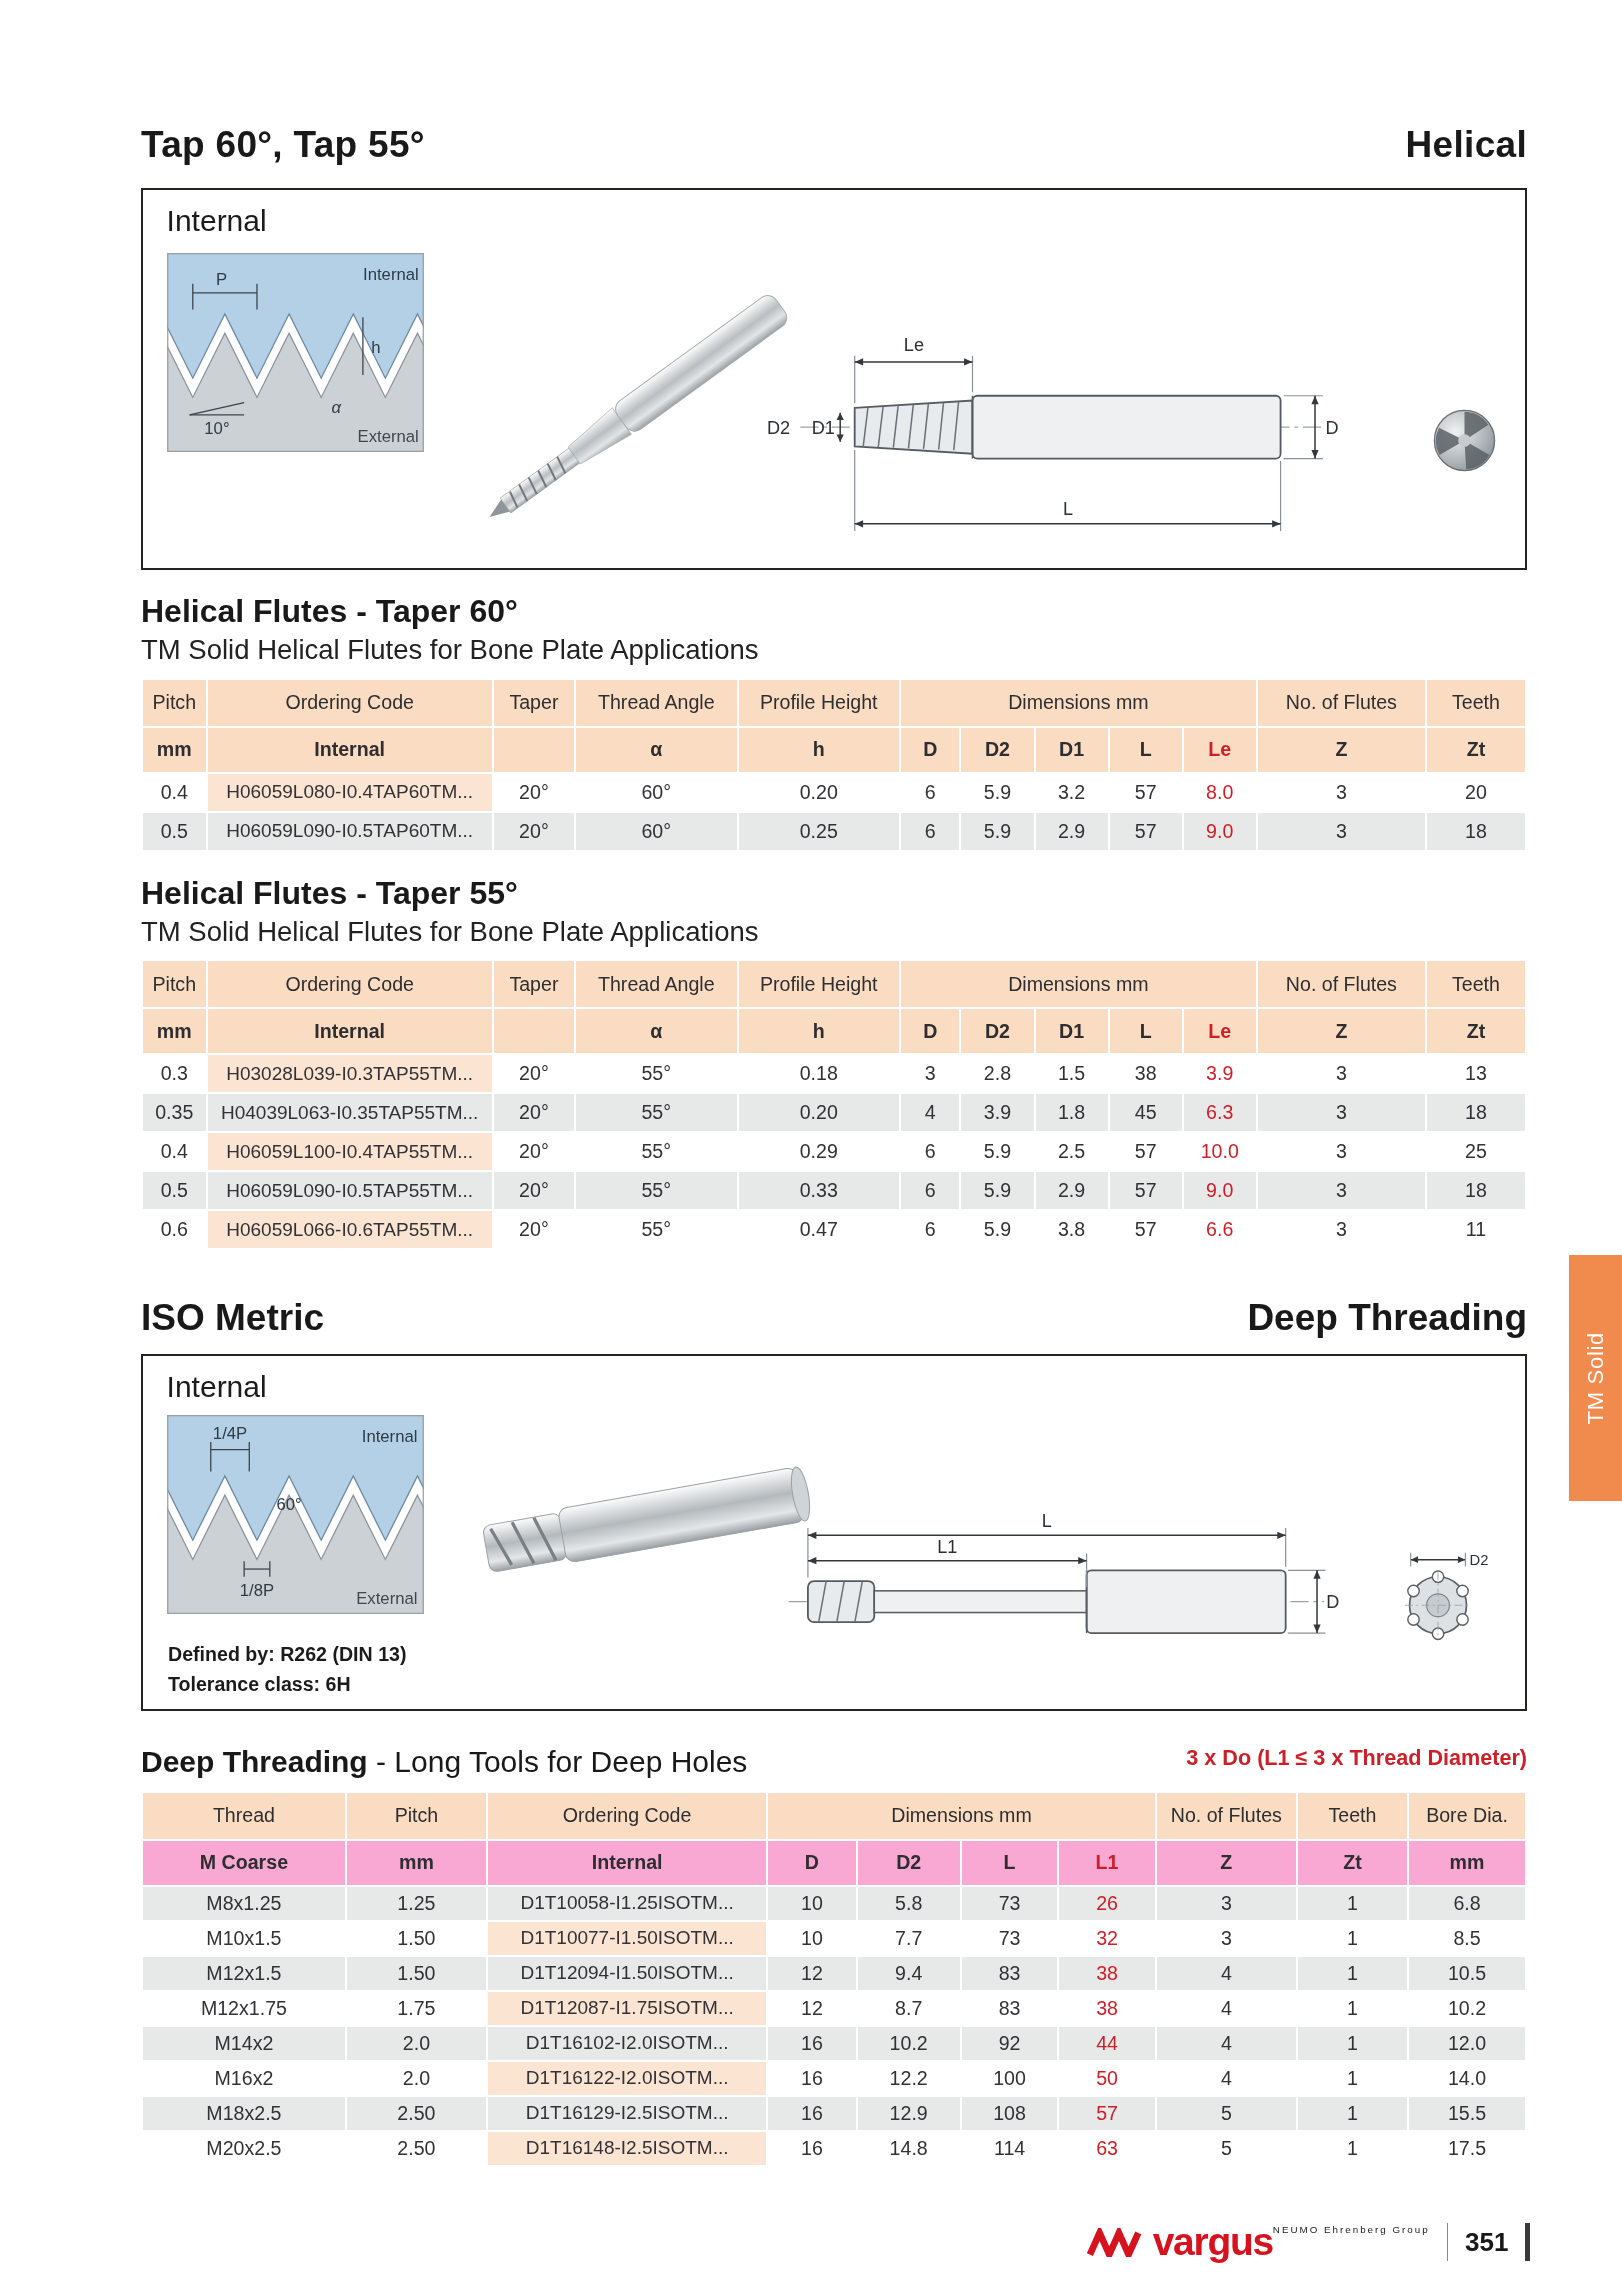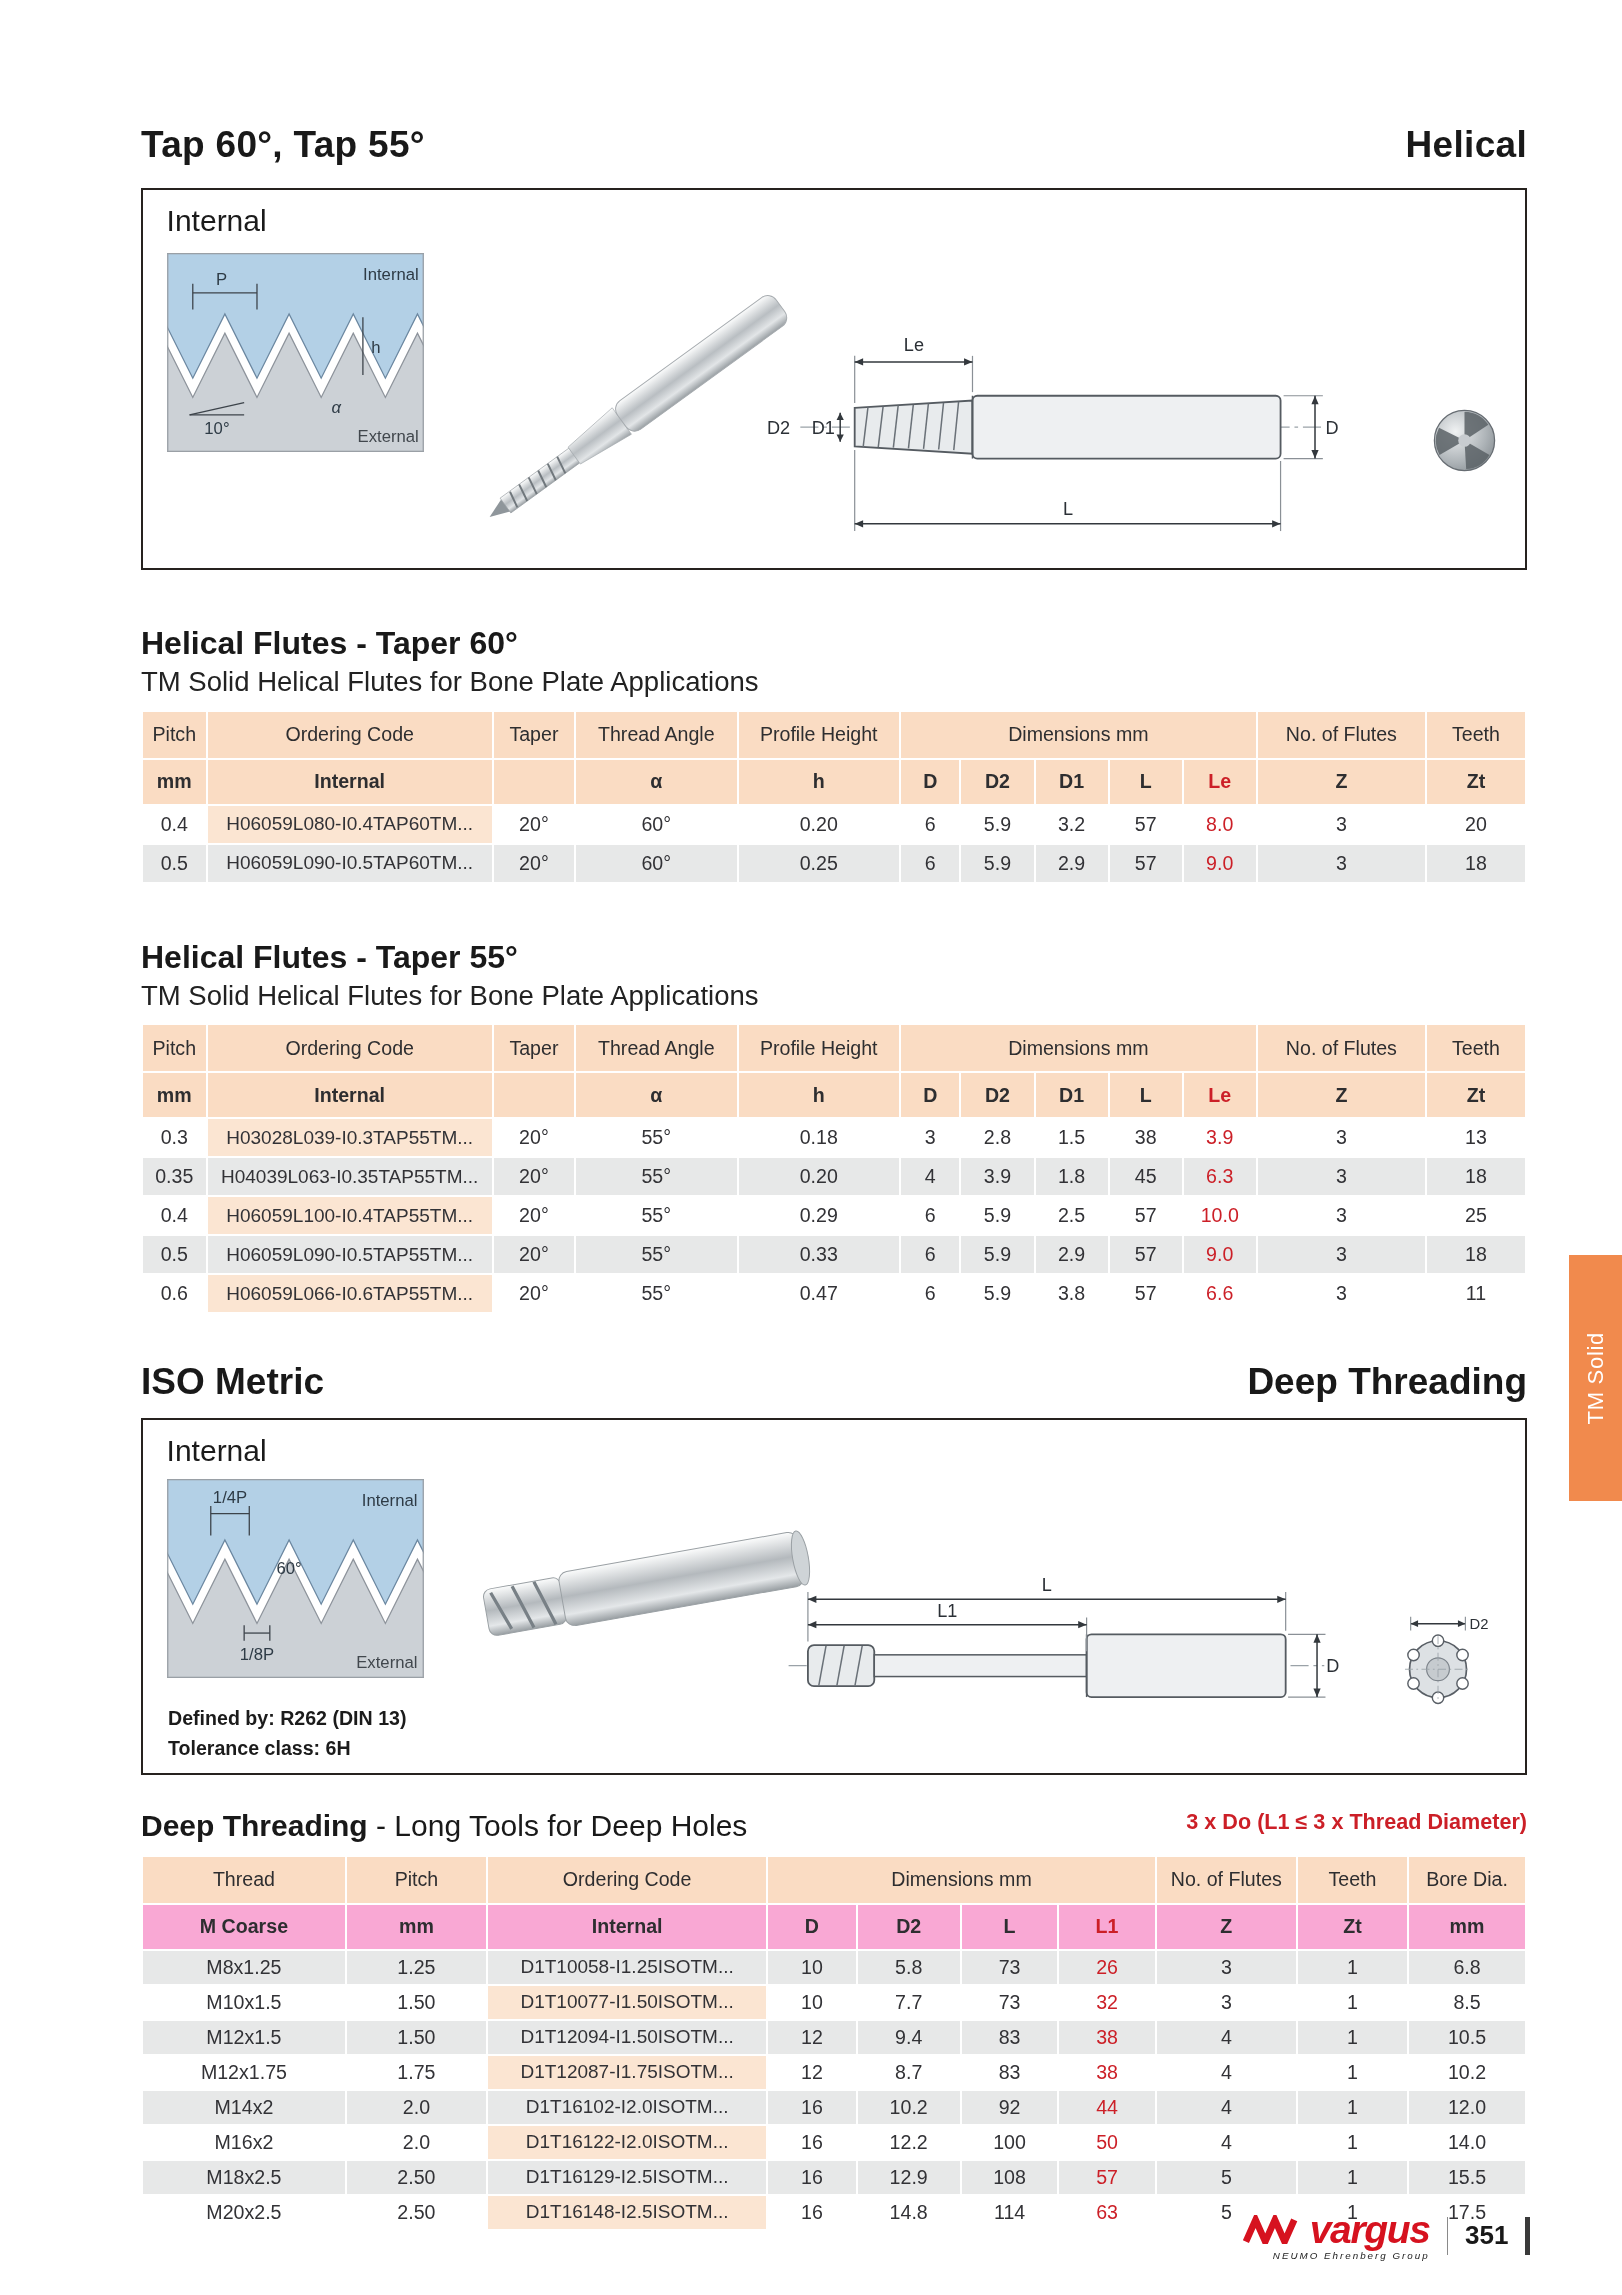--- a/index.html
+++ b/index.html
@@ -11,21 +11,21 @@
 
   .titlebar{display:flex;justify-content:space-between;align-items:baseline;}
   .titlebar h1{font-size:37px;font-weight:700;color:#191919;letter-spacing:0.3px;}
 
   .panel{border:2px solid #26221f;position:relative;background:#fff;margin-top:22px;}
   .panel-hero{height:382px;}
   .panel-iso{height:357px;margin-top:14.4px;}
   .panel-label{position:absolute;left:23.6px;top:14.4px;font-size:30px;color:#1b1b1b;}
   .defined{position:absolute;left:25px;top:283px;font-size:19.6px;font-weight:700;color:#1b1b1b;line-height:30px;}
 
-  .section-head{margin-top:55px;}
+  .section-head{margin-top:23px;}
   .section-head .t{font-size:32px;font-weight:700;color:#191919;}
   .section-head .s{font-size:27.5px;font-weight:400;color:#222;margin-top:3.9px;}
 
   .dualhead{display:flex;justify-content:space-between;align-items:baseline;margin-top:47px;}
   .dualhead h2{font-size:37px;font-weight:700;color:#191919;}
 
   .deep-head{display:flex;justify-content:space-between;align-items:flex-start;margin-top:34px;}
   .deep-head .left{font-size:30px;color:#191919;}
   .deep-head .left .b{font-weight:700;}
   .deep-head .note{font-size:21.6px;font-weight:700;color:#cc1f27;}
@@ -39,21 +39,21 @@
   .spec-table td{font-size:19.6px;height:37px;color:#323236;background:#ffffff;}
   .spec-table.compact td{height:33px;}
   .spec-table tr.odd td{background:#e7e8e8;}
   .spec-table td.code{background:#fbe5d2;font-size:19px;}
   .spec-table .red{color:#cc1f27;}
 
   .side-tab{position:absolute;right:0;top:1255px;width:54px;height:246px;background:#f18a4d;display:flex;align-items:center;justify-content:center;}
   .side-tab span{writing-mode:vertical-rl;transform:rotate(180deg);color:#ffffff;font-size:22px;letter-spacing:0.7px;}
 
   .footer{position:absolute;right:93px;bottom:34px;display:flex;align-items:center;gap:17px;}
-  .brand{display:flex;flex-direction:column;align-items:flex-end;font-style:italic;}
+  .brand{display:flex;flex-direction:row;align-items:flex-start;}
   .brand-row{display:flex;align-items:center;gap:5.2px;}
   .brand-name{font-size:39px;font-weight:700;letter-spacing:-1.3px;color:#d6121f;line-height:38px;}
   .brand-sub{font-size:9.8px;letter-spacing:2px;color:#222;margin-top:1.3px;white-space:nowrap;}
   .vline{width:1.3px;height:38px;background:#8a8a8a;}
   .vbar{width:4.6px;height:38px;background:#3a3a3a;}
   .pageno{font-size:26px;font-weight:700;color:#191919;}
 </style>
 </head>
 <body>
 

